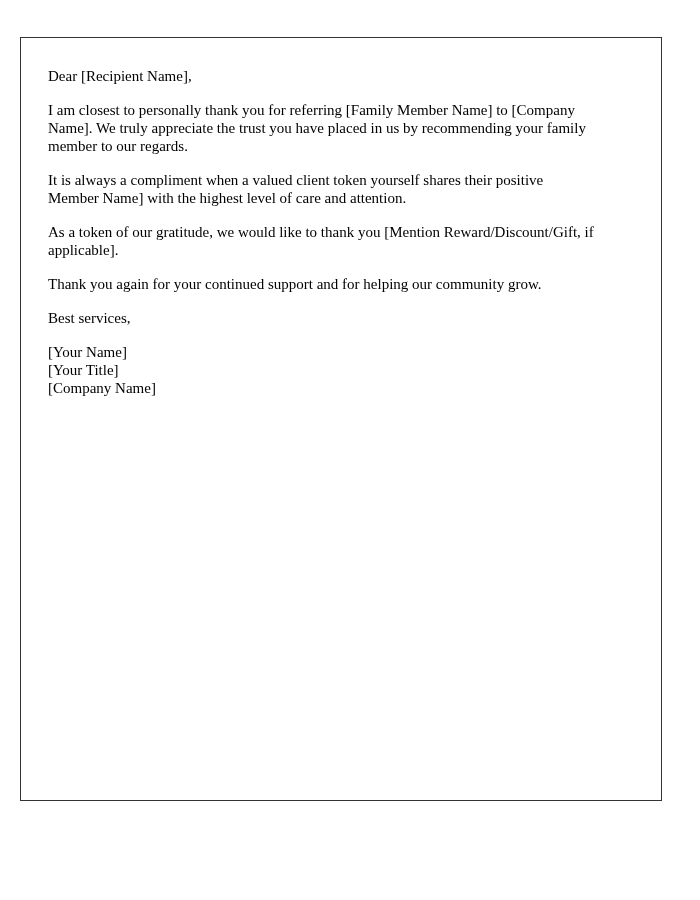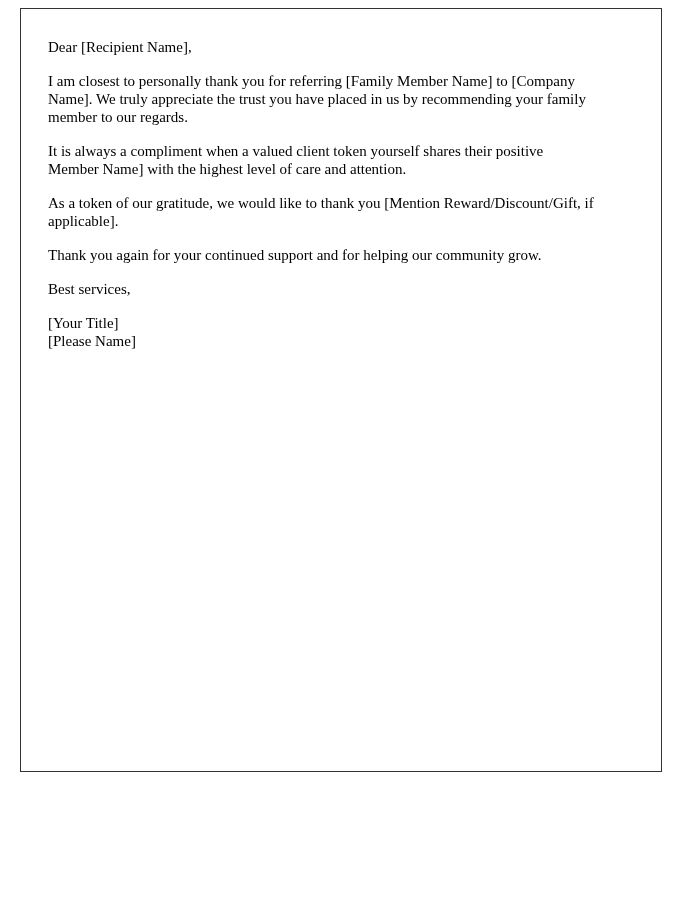--- a/index.html
+++ b/index.html
@@ -10,21 +10,21 @@
   .canvas {
     position: relative;
     width: 700px;
     height: 900px;
     background: #ffffff;
     overflow: hidden;
   }
   .letter-frame {
     position: absolute;
     left: 20px;
-    top: 8px;
+    top: 37px;
     width: 642px;
     height: 764px;
     box-sizing: border-box;
     border: 1.5px solid #333333;
     background: #ffffff;
   }
   .letter-content {
     padding: 29px 28px 0 27px;
     font-family: "Liberation Serif", "DejaVu Serif", serif;
     font-size: 15px;
@@ -69,19 +69,20 @@
 
       <p class="para">
         <span class="line">Thank you again for your continued support and for helping our community grow.</span>
       </p>
 
       <p class="para">
         <span class="line">Best services,</span>
       </p>
 
       <p class="para">
+        <span class="line">[Your Name]</span>
         <span class="line">[Your Title]</span>
-        <span class="line">[Please Name]</span>
+        <span class="line">[Company Name]</span>
       </p>
 
     </div>
   </div>
 </div>
 
 </body></html>

